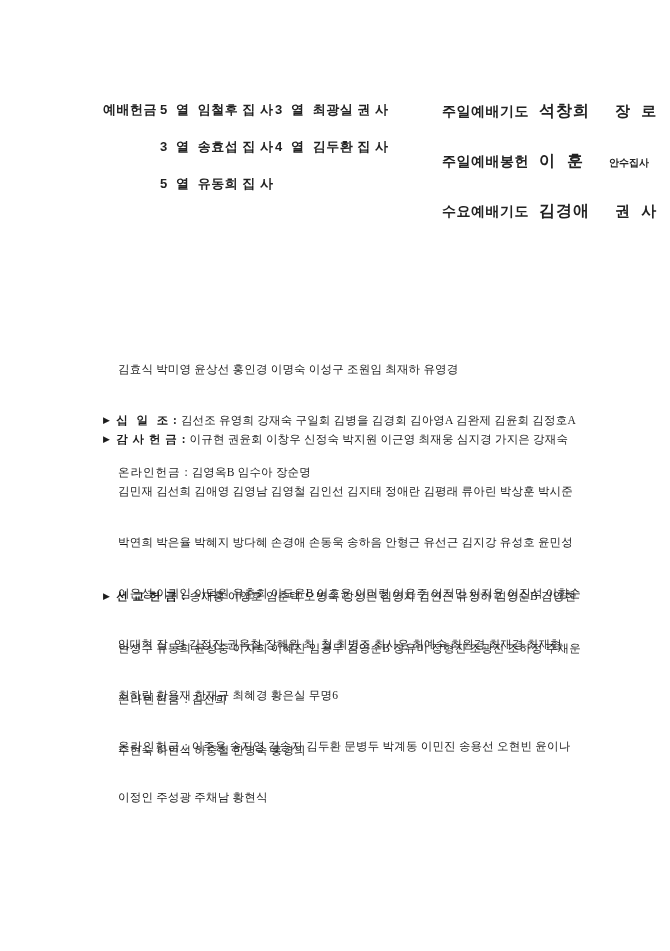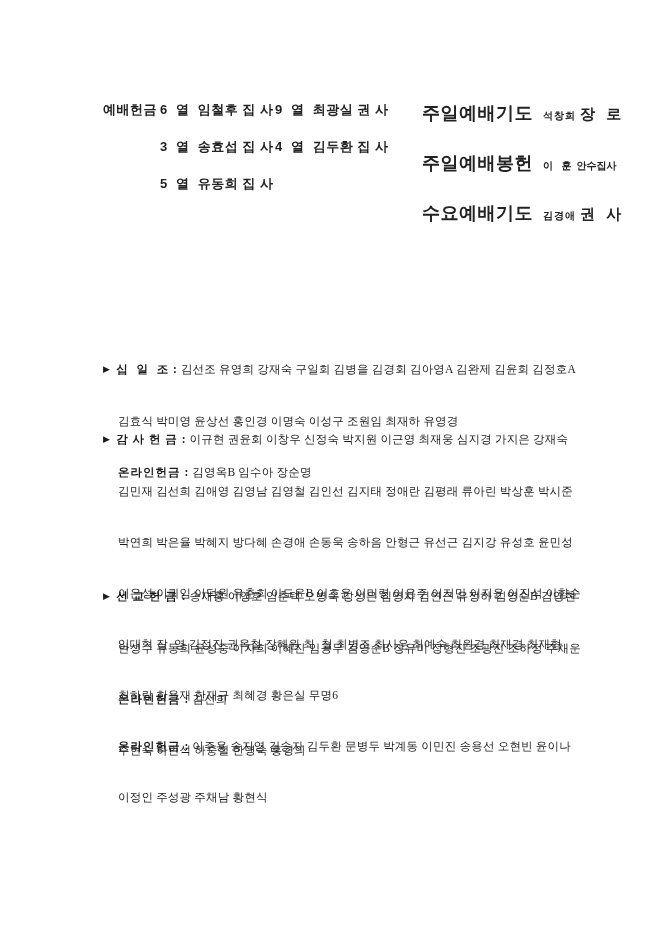--- a/index.html
+++ b/index.html
@@ -25,51 +25,51 @@
   .offering-cell-right { letter-spacing: 0.5px; }
   .offering-row.cont .offering-title { visibility: hidden; }
 
   
   .duty {
     position: absolute; left: 422px; top: 101px;
     font-family: "Liberation Sans", sans-serif;
     font-weight: bold; color: #222;
   }
   .duty-row { height: 16px; margin-bottom: 34px; white-space: pre; display: flex; align-items: baseline; }
-  .duty-role { font-size: 18px; margin-right: 10px; letter-spacing: 0.5px; }
-  .duty-name { font-size: 10px; letter-spacing: 1px; margin-right: 4px; }
+  .duty-role { font-size: 14px; margin-right: 10px; letter-spacing: 0.5px; margin-left: 20px; }
+  .duty-name { font-size: 16px; letter-spacing: 1px; margin-right: 25px; }
   .duty-title { font-size: 15px; letter-spacing: 1px; }
   .duty-title.small { font-size: 10px; letter-spacing: 0; }
 
   
   .section {
     position: absolute; left: 103px; width: 478px;
     font-size: 11.5px; line-height: 17px; letter-spacing: 0.2px;
     white-space: pre-wrap;
   }
   .sec-tithe   { top: 327px; }
   .sec-thanks  { top: 397px; }
   .sec-mission { top: 554px; }
   .sec-line { min-height: 17px; }
   .sec-line.cont, .sec-line.online { padding-left: 15px; }
   .bullet { font-size: 9px; margin-right: 6px; position: relative; top: -1px; }
   .sec-title { font-weight: bold; letter-spacing: 1px; }
-  .online-label { font-weight: bold; letter-spacing: 1px; }
+  .online-label { font-weight: normal; letter-spacing: 1px; }
   .names { font-weight: normal; }
 </style>
 </head>
 <body>
 
 <div class="page">
 
   <div class="offering">
     <div class="offering-row">
       <span class="offering-title">예배헌금</span>
-      <span class="offering-cell-left">6  열  임철후 집 사</span>
-      <span class="offering-cell-right">9  열  최광실 권 사</span>
+      <span class="offering-cell-left">5  열  임철후 집 사</span>
+      <span class="offering-cell-right">3  열  최광실 권 사</span>
     </div>
     <div class="offering-row cont">
       <span class="offering-title">예배헌금</span>
       <span class="offering-cell-left">3  열  송효섭 집 사</span>
       <span class="offering-cell-right">4  열  김두환 집 사</span>
     </div>
     <div class="offering-row cont">
       <span class="offering-title">예배헌금</span>
       <span class="offering-cell-left">5  열  유동희 집 사</span>
       <span class="offering-cell-right"></span>
@@ -88,22 +88,22 @@
       <span class="duty-title small">안수집사</span>
     </div>
     <div class="duty-row">
       <span class="duty-role">수요예배기도</span>
       <span class="duty-name">김경애</span>
       <span class="duty-title">권  사</span>
     </div>
   </div>
 
   <div class="section sec-tithe">
+    <div class="sec-line cont"><span class="names">김효식 박미영 윤상선 홍인경 이명숙 이성구 조원임 최재하 유영경</span></div>
     <div class="sec-line first"><span class="bullet">▶</span><span class="sec-title">십  일  조 :</span><span class="names"> </span><span class="names">김선조 유영희 강재숙 구일회 김병을 김경회 김아영A 김완제 김윤회 김정호A</span></div>
-    <div class="sec-line cont"><span class="names">김효식 박미영 윤상선 홍인경 이명숙 이성구 조원임 최재하 유영경</span></div>
     <div class="sec-line online"><span class="online-label">온라인헌금 :</span><span class="names"> </span><span class="names">김영옥B 임수아 장순명</span></div>
   </div>
 
   <div class="section sec-thanks">
     <div class="sec-line first"><span class="bullet">▶</span><span class="sec-title">감 사 헌 금 :</span><span class="names"> </span><span class="names">이규현 권윤회 이창우 신정숙 박지원 이근영 최재웅 심지경 가지은 강재숙</span></div>
     <div class="sec-line cont"><span class="names">김민재 김선희 김애영 김영남 김영철 김인선 김지태 정애란 김평래 류아린 박상훈 박시준</span></div>
     <div class="sec-line cont"><span class="names">박연희 박은율 박혜지 방다혜 손경애 손동욱 송하음 안형근 유선근 김지강 유성호 윤민성</span></div>
     <div class="sec-line cont"><span class="names">이은성 이귀임 이덕원 유춘회 이도윤B 이호윤 이미령 이은주 이지민 이지윤 이진석 이향순</span></div>
     <div class="sec-line cont"><span class="names">임대혁 장  영 김정진 권옥철 장혜원 최  철 최병조 최시은 최예숙 최원경 최재경 최재형</span></div>
     <div class="sec-line cont"><span class="names">최하람 한용재 한재규 최혜경 황은실 무명6</span></div>

